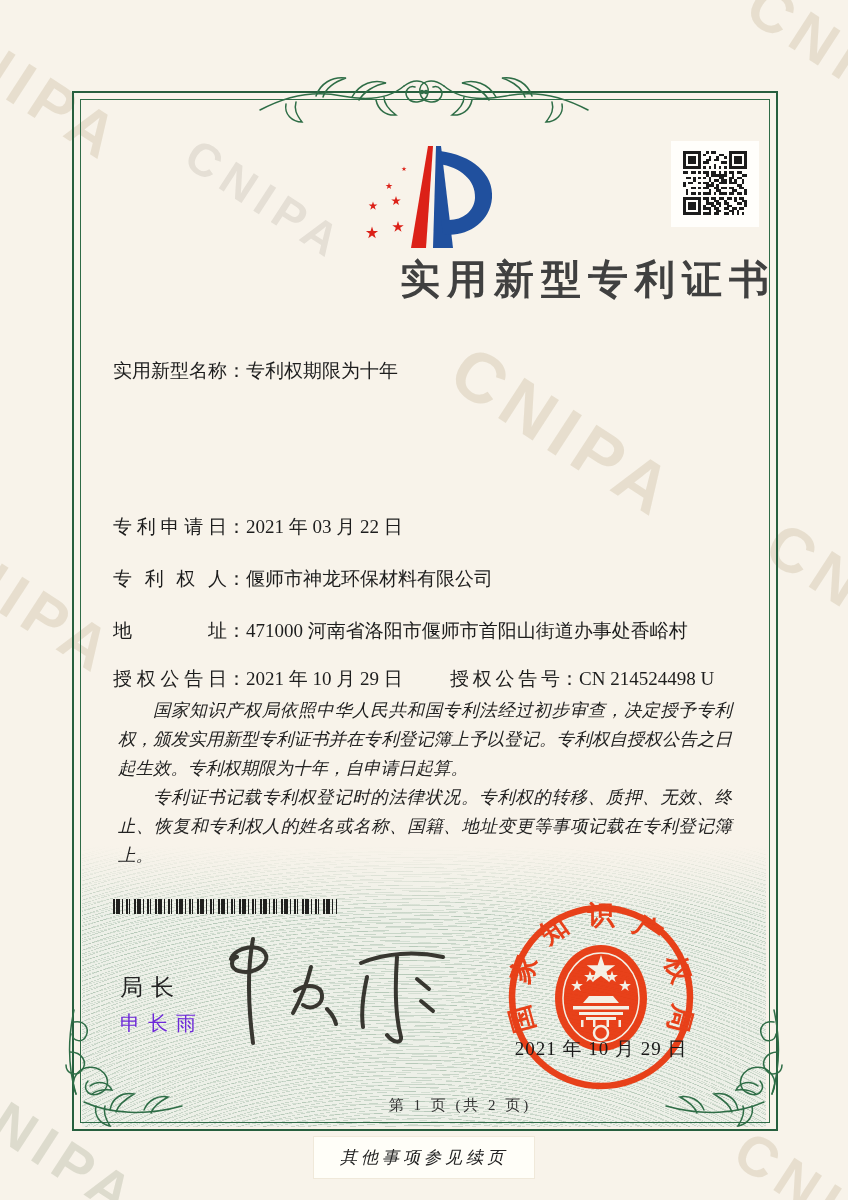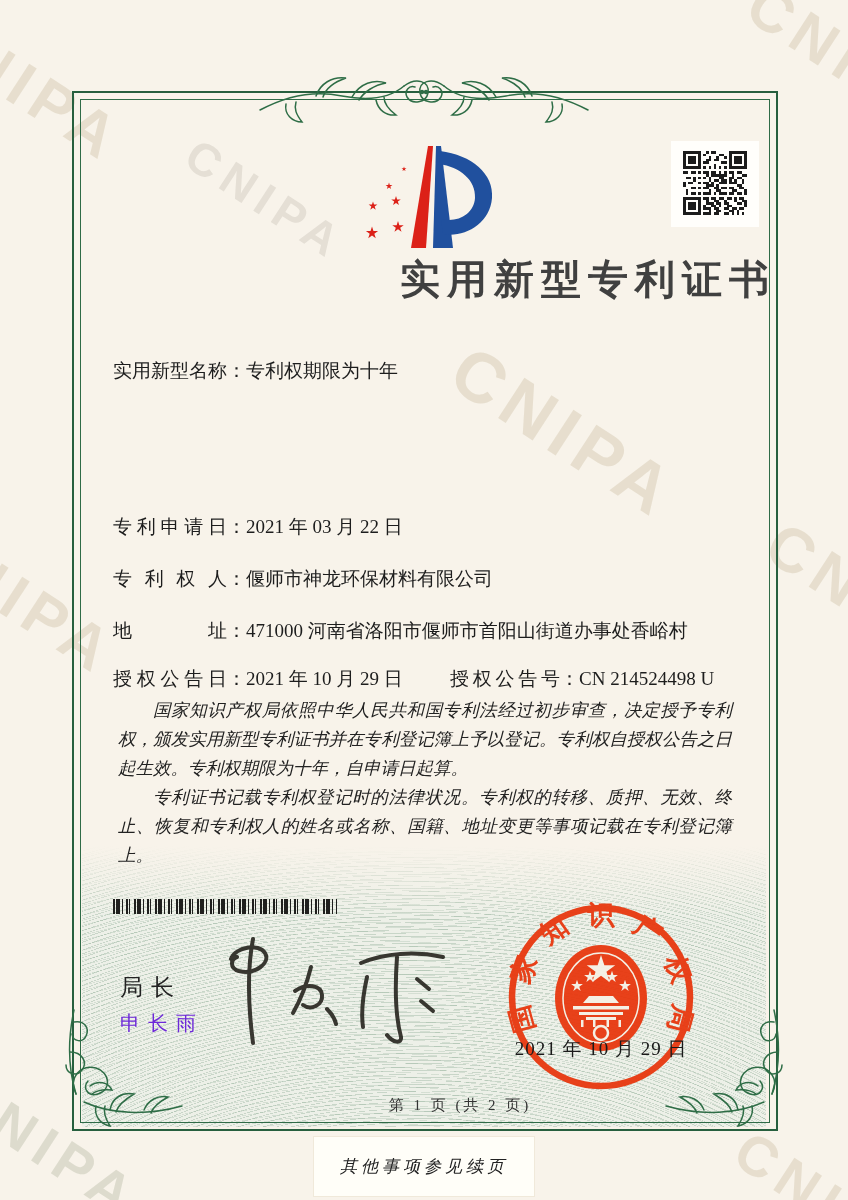--- a/index.html
+++ b/index.html
@@ -61,21 +61,21 @@
       color:#6d28d9;font-family:"Liberation Sans", sans-serif;z-index:2;}
   .sig-script{position:absolute;left:215px;top:925px;z-index:3;}
 
   .seal{position:absolute;left:506px;top:902px;z-index:3;opacity:.95;}
   .seal-date{position:absolute;left:506px;top:1036px;width:190px;text-align:center;
       font-size:19px;letter-spacing:1px;color:#1a1a1a;z-index:4;}
 
   .page-info{position:absolute;left:72px;top:1096px;width:704px;text-align:center;
       font-size:15px;letter-spacing:3px;color:#333;z-index:2;margin-left:36px;}
   .cont-box{position:absolute;left:50%;top:1136px;transform:translateX(-50%);
-      background:#fffef8;border:1px solid #f0e9da;padding:18px 26px;
+      background:#fffef8;border:1px solid #f0e9da;padding:9px 26px;
       font-size:17px;letter-spacing:4px;color:#222;font-style:italic;z-index:5;white-space:nowrap;}
 </style>
 </head>
 <body>
 
 <div class="page">
 
   <div class="wm" style="left:-55px;top:-8px;font-size:62px;">CNIPA</div>
   <div class="wm" style="left:205px;top:128px;font-size:46px;color:rgba(170,165,150,0.25);">CNIPA</div>
   <div class="wm" style="left:480px;top:330px;font-size:70px;">CNIPA</div>

